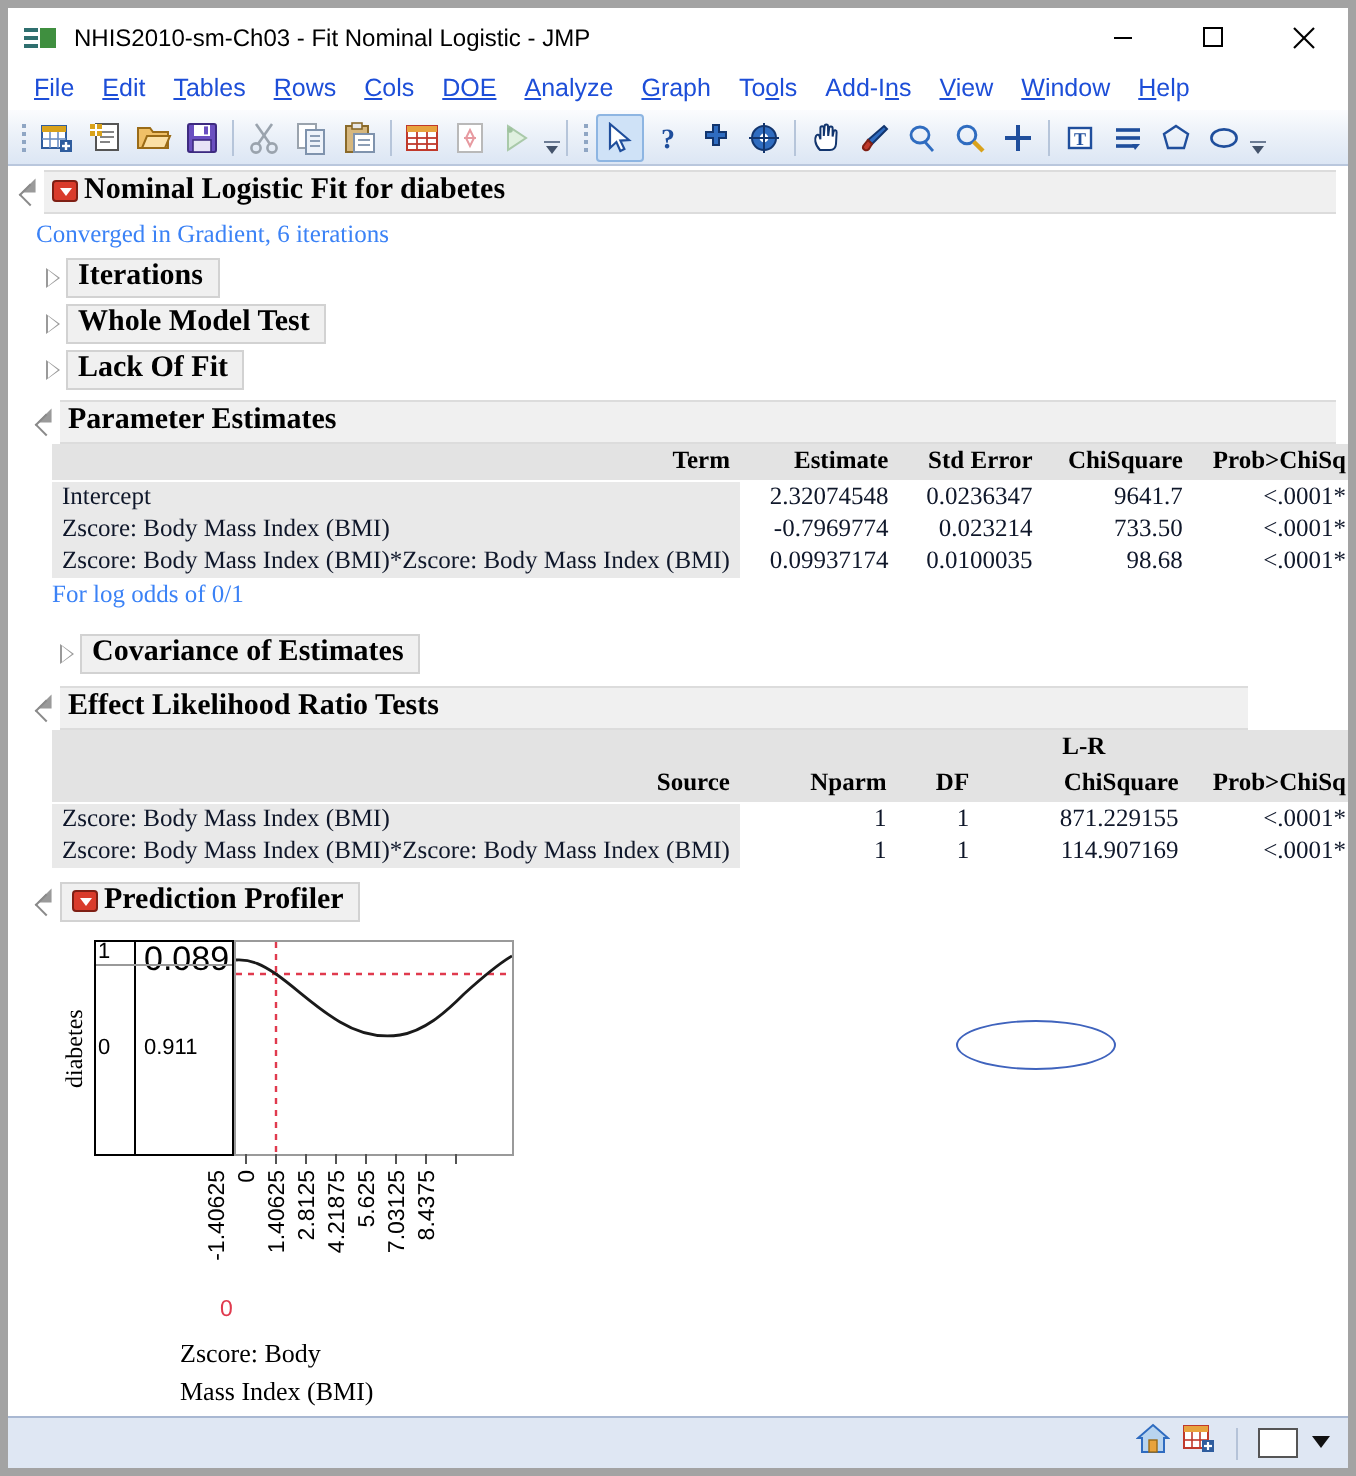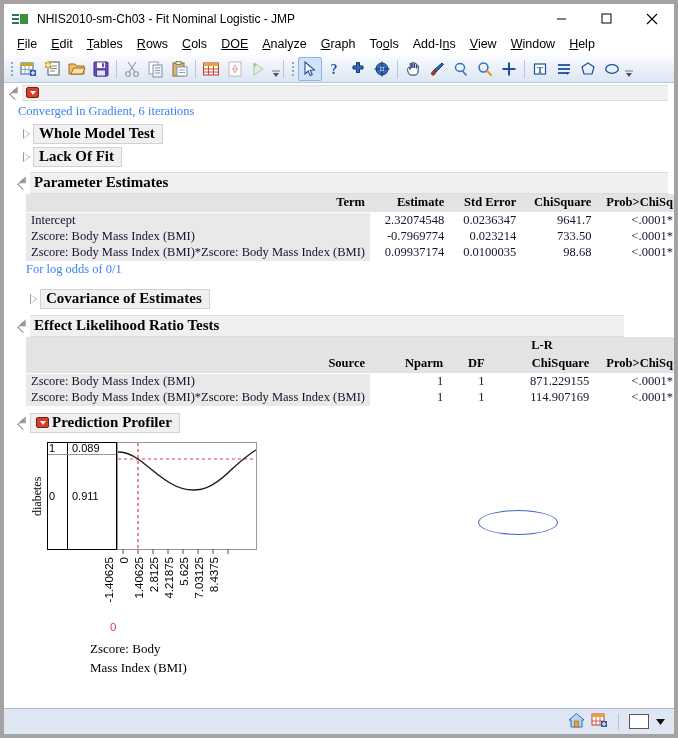--- a/index.html
+++ b/index.html
@@ -37,21 +37,21 @@
     font-size: 13px; color: #000;
   }
   .winbtn svg { display: block; }
   
   .menubar {
     height: 22px; background: #ffffff;
     display: flex; align-items: center;
     padding-left: 6px; flex: 0 0 auto;
     font-size: 12.5px;
   }
-  .menuitem { padding: 2px 7px; color: #000000; white-space: nowrap; }
+  .menuitem { padding: 2px 7px; color: #1d4ed8; white-space: nowrap; }
   .menuitem u { text-decoration: underline; }
   
   .toolbar {
     height: 28px; flex: 0 0 auto;
     background: linear-gradient(to bottom, #fbfcfe 0%, #eaf0f8 50%, #dce6f4 100%);
     border-bottom: 1px solid #b9c7dd;
     display: flex; align-items: center; padding-left: 2px;
   }
   .tgrip { width: 7px; height: 18px; display: flex; flex-direction: column;
            justify-content: center; align-items: center; gap: 2px; margin: 0 2px; }
@@ -438,25 +438,33 @@
         </svg>
     </span>
   </div>
 
   <div class="report">
 
     <div style="display:flex;align-items:center;padding:2px 0 0 6px;">
       <span class="tri tri-open"></span>
       <div class="title-band" style="flex:1 1 auto;margin-right:6px;">
         <span class="redbtn"></span>
+        <span>Nominal Logistic Fit for diabetes</span>
       </div>
     </div>
 
     <div class="plain-note" style="padding:3px 0 2px 14px;">Converged in Gradient, 6 iterations</div>
 
+    <div class="outline-row" style="padding-left:17px;margin-top:2px;">
+      <span class="tri tri-closed">
+          <i></i>
+          <em></em>
+        </span>
+      <span class="sub-band">Iterations</span>
+    </div>
     <div class="outline-row" style="padding-left:17px;margin-top:3px;">
       <span class="tri tri-closed">
           <i></i>
           <em></em>
         </span>
       <span class="sub-band">Whole Model Test</span>
     </div>
     <div class="outline-row" style="padding-left:17px;margin-top:3px;">
       <span class="tri tri-closed">
           <i></i>
@@ -570,21 +578,21 @@
     </div>
 
     <div class="prof-wrap" style="margin-left:26px;margin-top:9px;">
       <div style="display:flex;align-items:flex-start;">
 
         <div class="axis-label-y" style="height:108px;display:flex;align-items:center;justify-content:center;margin-right:2px;">diabetes</div>
 
         <div style="position:relative;width:70px;height:108px;border:1px solid #000;background:#fff;">
           <div style="position:absolute;left:0;top:0;bottom:0;width:20px;border-right:1px solid #000;"></div>
           <div style="position:absolute;left:1px;top:-1px;font-size:11px;font-family:'Liberation Sans',sans-serif;">1</div>
-          <div style="position:absolute;left:24px;top:-1px;font-size:11px;font-family:'Liberation Sans',sans-serif;">0.089</div>
+          <div style="position:absolute;left:24px;top:-1px;font-size:17px;font-family:'Liberation Sans',sans-serif;">0.089</div>
           <div style="position:absolute;left:0;right:0;top:11px;border-top:1px solid #999;"></div>
           <div style="position:absolute;left:1px;top:47px;font-size:11px;font-family:'Liberation Sans',sans-serif;">0</div>
           <div style="position:absolute;left:24px;top:47px;font-size:11px;font-family:'Liberation Sans',sans-serif;">0.911</div>
         </div>
 
         <div style="position:relative;width:140px;height:108px;border:1px solid #9a9a9a;background:#fff;">
           <svg width="138" height="106" viewBox="0 0 138 106" style="display:block;">
 
             <line x1="0" y1="16" x2="138" y2="16" stroke="#e03a4e" stroke-width="1.2" stroke-dasharray="3,3"></line>
 

